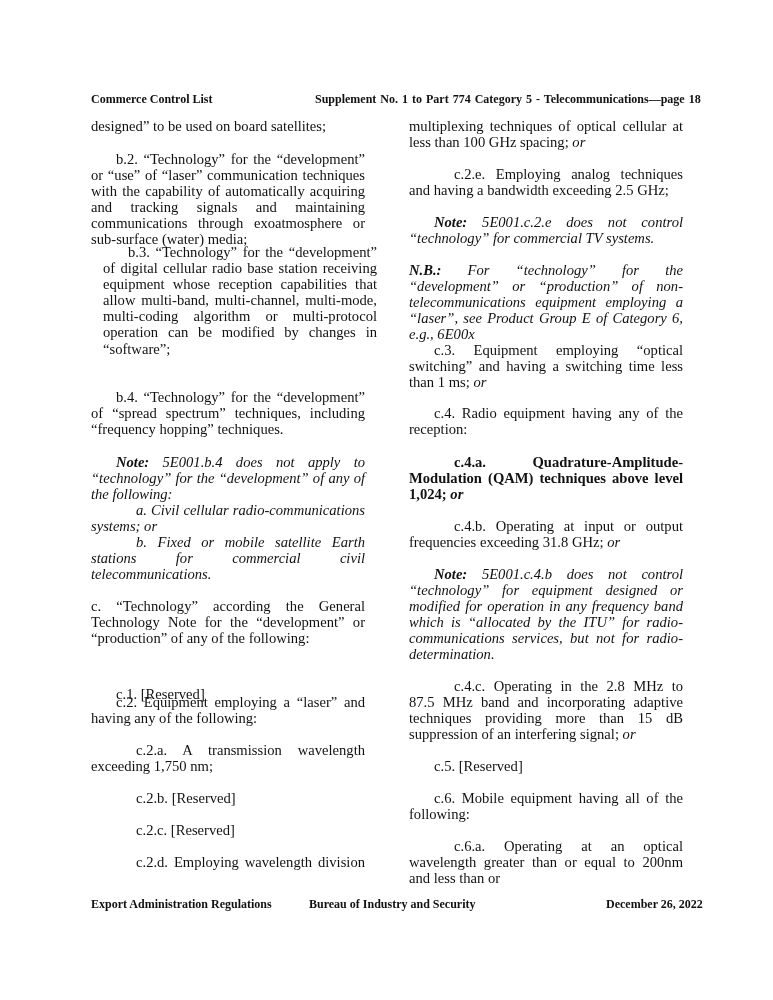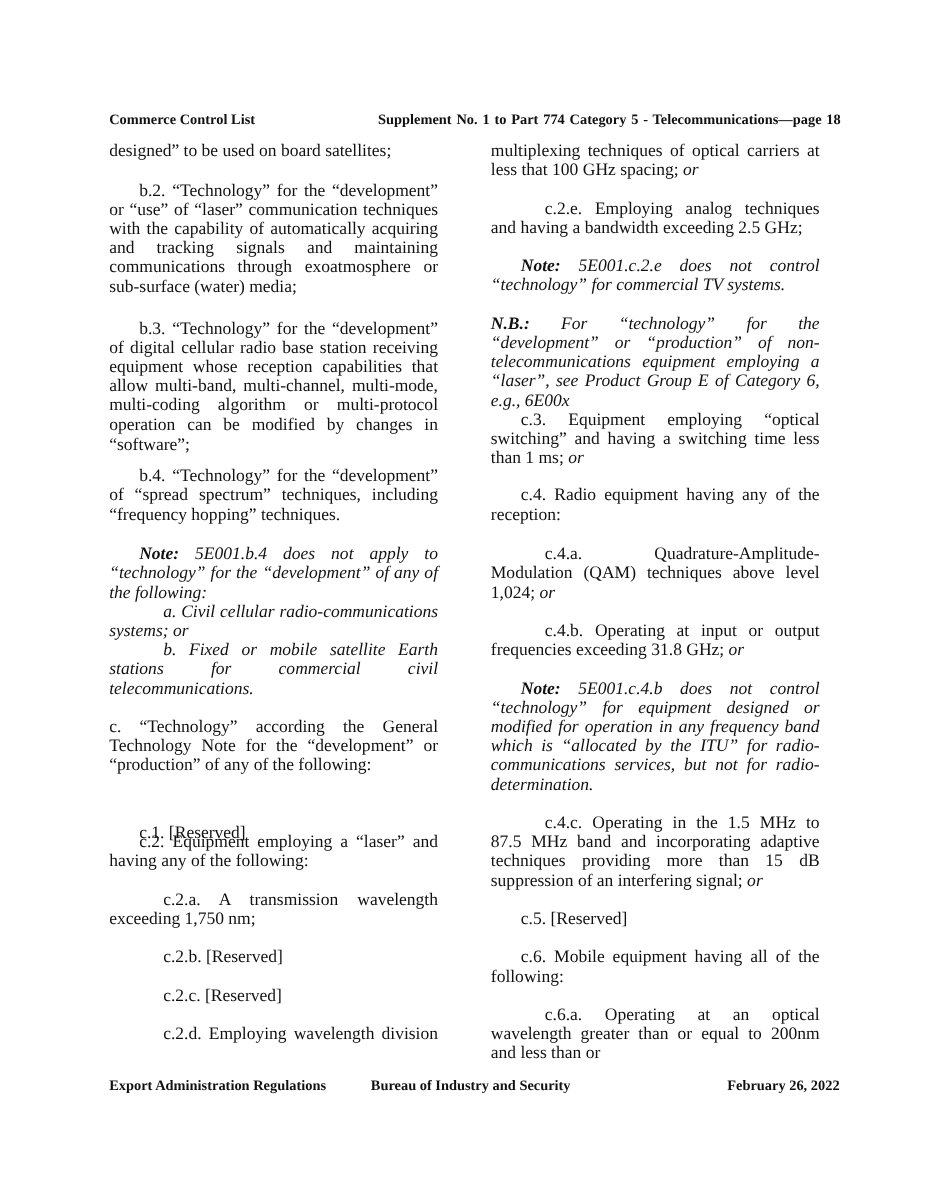--- a/index.html
+++ b/index.html
@@ -16,63 +16,63 @@
   </style>
 </head>
 <body>
 
 <div class="hdr" style="left:91px; top:92px;">Commerce Control List</div>
 <div class="hdr" style="left:315px; top:92px; word-spacing:1px;">Supplement No. 1 to Part 774    Category 5 - Telecommunications—page 18</div>
 
 <div class="col" style="left:91px; top:0;">
   <p class="p" style="top:118px;">designed” to be used on board satellites;</p>
   <p class="p ind1" style="top:151px;">b.2.  “Technology” for the “development” or “use” of “laser” communication techniques with the capability of automatically acquiring and tracking signals and maintaining communications through exoatmosphere or sub-surface (water) media;</p>
-  <p class="p ind1" style="top:266px;">b.3.  “Technology” for the “development” of digital cellular radio base station receiving equipment whose  reception capabilities that allow multi-band, multi-channel, multi-mode, multi-coding algorithm or multi-protocol operation can be modified by changes in “software”;</p>
+  <p class="p ind1" style="top:244px;margin-left:12px;">b.3.  “Technology” for the “development” of digital cellular radio base station receiving equipment whose  reception capabilities that allow multi-band, multi-channel, multi-mode, multi-coding algorithm or multi-protocol operation can be modified by changes in “software”;</p>
   <p class="p ind1" style="top:389px;">b.4. “Technology” for the “development” of “spread spectrum” techniques, including “frequency hopping” techniques.</p>
   <p class="p ind1 it" style="top:454px;">
     <b>Note:</b><span> 5E001.b.4 does not apply to “technology” for the “development” of any of the following:</span>
   </p>
   <p class="p ind2 it" style="top:502px;">a.  Civil cellular radio-communications systems; or</p>
   <p class="p ind2 it" style="top:534px;">b.   Fixed or mobile satellite Earth stations for commercial civil telecommunications.</p>
   <p class="p" style="top:598px;">c.  “Technology” according the General Technology Note for the “development” or “production” of any of the following:</p>
   <p class="p ind1" style="top:662px;margin-top:24px;">c.1. [Reserved]</p>
   <p class="p ind1" style="top:694px;">c.2. Equipment employing a “laser” and having any of the following:</p>
   <p class="p ind2" style="top:742px;">c.2.a.  A transmission wavelength exceeding 1,750 nm;</p>
   <p class="p ind2" style="top:790px;">c.2.b. [Reserved]</p>
   <p class="p ind2" style="top:822px;">c.2.c. [Reserved]</p>
   <p class="p ind2" style="top:854px; text-align-last: justify;">c.2.d.  Employing wavelength division</p>
 </div>
 
 <div class="col" style="left:409px; top:0;">
   <p class="p" style="top:118px;">
-    <span>multiplexing techniques of optical carriers at less that 100 GHz spacing;</span><i> or</i>
+    <span>multiplexing techniques of optical cellular at less than 100 GHz spacing;</span><i> or</i>
   </p>
   <p class="p ind2" style="top:166px;">c.2.e.  Employing analog techniques and having a bandwidth exceeding 2.5 GHz;</p>
   <p class="p ind1 it" style="top:214px;">
     <b>Note:</b><span>   5E001.c.2.e does not control “technology” for commercial TV systems.</span>
   </p>
   <p class="p it" style="top:262px;">
     <b>N.B.:</b><span> For “technology” for the “development” or “production” of non-telecommunications equipment employing a “laser”, see Product Group E of Category 6, e.g., 6E00x</span>
   </p>
   <p class="p ind1" style="top:342px;">
     <span>c.3.  Equipment employing “optical switching” and having a switching time less than 1 ms;</span><i> or</i>
   </p>
   <p class="p ind1" style="top:405px;">c.4.  Radio equipment having any of the reception:</p>
-  <p class="p ind2" style="top:454px;">
+  <p class="p ind2" style="top:454px;font-weight:bold;">
     <span>c.4.a.  Quadrature-Amplitude-Modulation (QAM) techniques above level 1,024;</span><i> or</i>
   </p>
   <p class="p ind2" style="top:518px;">
     <span>c.4.b. Operating at input or output frequencies exceeding 31.8 GHz;</span><i> or</i>
   </p>
   <p class="p ind1 it" style="top:566px;">
     <b>Note:</b><span> 5E001.c.4.b does not control “technology” for equipment designed or modified for operation in any frequency band which is “allocated by the ITU” for radio-communications services, but not for radio-determination.</span>
   </p>
   <p class="p ind2" style="top:678px;">
-    <span>c.4.c.  Operating in the 1.5 MHz to 87.5 MHz band and incorporating adaptive techniques providing more than 15 dB suppression of an interfering signal;</span><i> or</i>
+    <span>c.4.c.  Operating in the 2.8 MHz to 87.5 MHz band and incorporating adaptive techniques providing more than 15 dB suppression of an interfering signal;</span><i> or</i>
   </p>
   <p class="p ind1" style="top:758px;">c.5. [Reserved]</p>
   <p class="p ind1" style="top:790px;">c.6. Mobile equipment having all of the following:</p>
   <p class="p ind2" style="top:838px;">c.6.a. Operating at an optical wavelength greater than or equal to 200nm and less than or</p>
 </div>
 
 <div class="ftr" style="left:91px; top:897px;">Export Administration Regulations</div>
 <div class="ftr" style="left:309px; top:897px;">Bureau of Industry and Security</div>
-<div class="ftr" style="left:606px; top:897px;">February 26, 2022</div>
+<div class="ftr" style="left:606px; top:897px;">December 26, 2022</div>
 
 </body></html>

